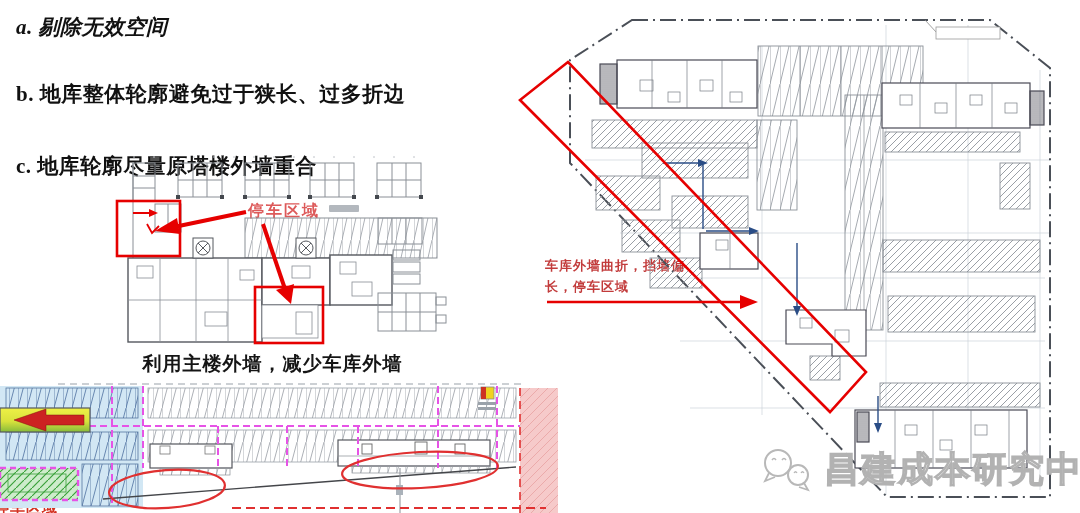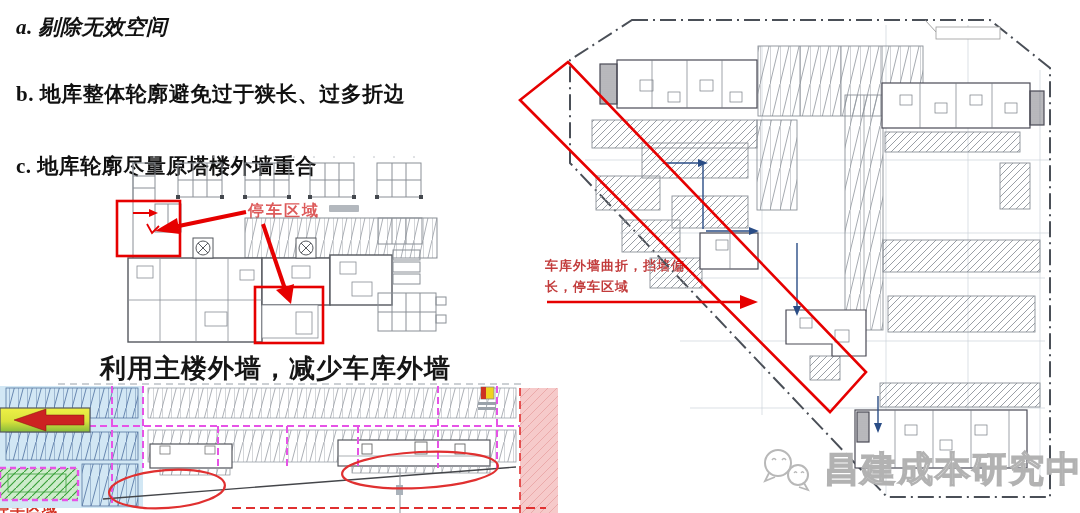--- a/index.html
+++ b/index.html
@@ -17,21 +17,21 @@
   }
   #bullet-a{top:13px;font-style:italic;}
   #bullet-b{top:80px;}
   #bullet-c{top:119px;margin-top:33px;}
   #invalid-space-label{
     left:248px;top:201px;font-size:16px;font-weight:700;color:#dd5a5a;
     letter-spacing:2px;white-space:nowrap;
   }
   #mid-caption{
     left:100px;top:351px;width:345px;text-align:center;
-    font-size:26px;font-weight:700;color:#151515;white-space:nowrap;
+    font-size:19px;font-weight:700;color:#151515;white-space:nowrap;
     letter-spacing:1px;
   }
   #right-note{
     left:545px;top:256px;width:164px;
     font-size:13px;font-weight:700;color:#c23b3b;line-height:1.6;
     letter-spacing:1px;
   }
   #boundary-label{
     left:939px;top:29px;width:60px;text-align:center;
     font-size:7.5px;color:#666;letter-spacing:1px;white-space:nowrap;

